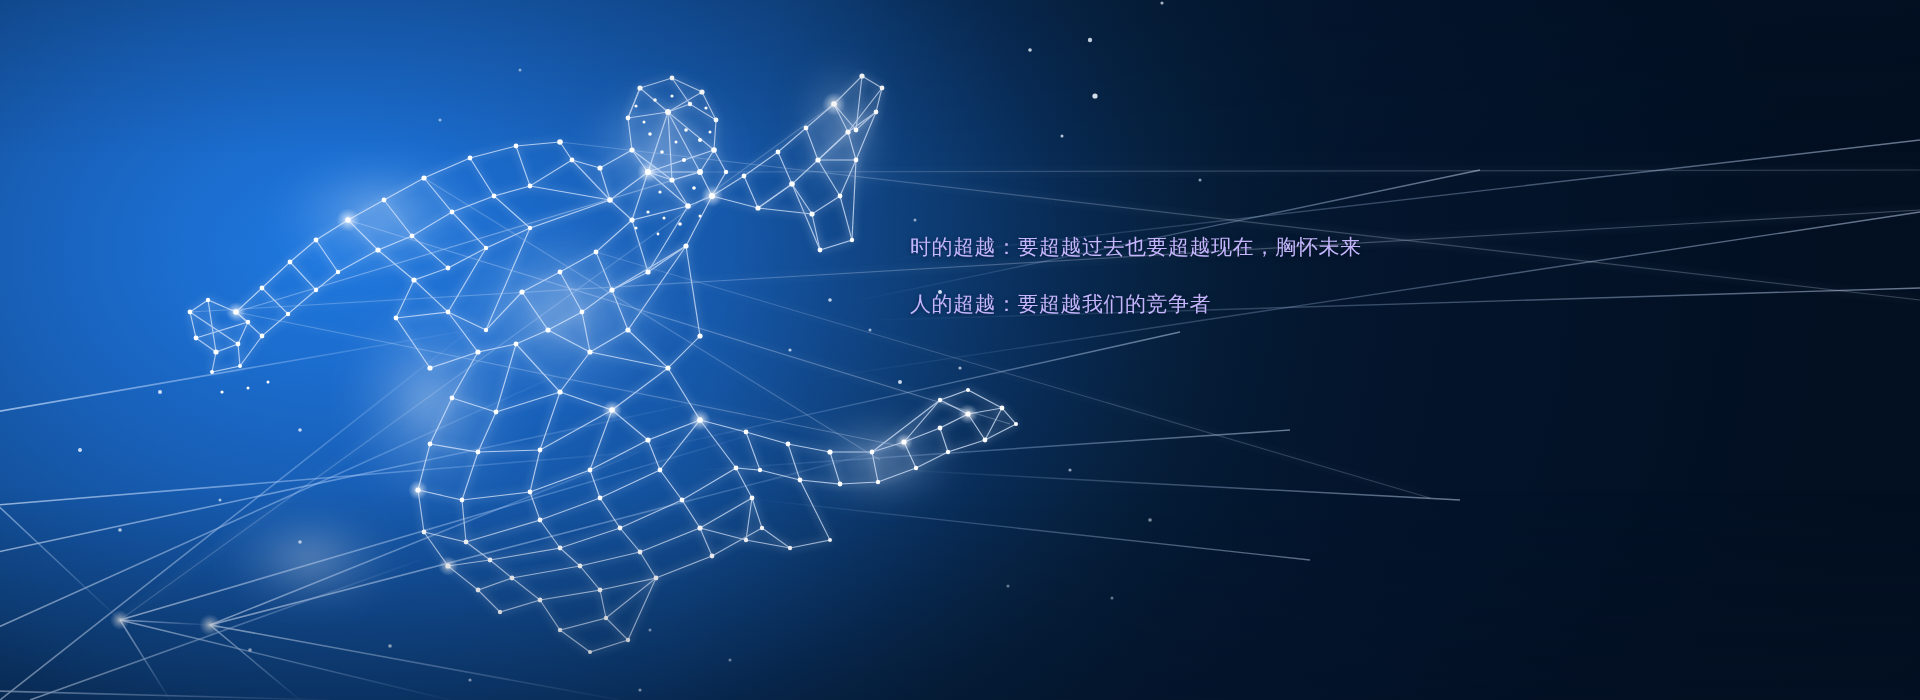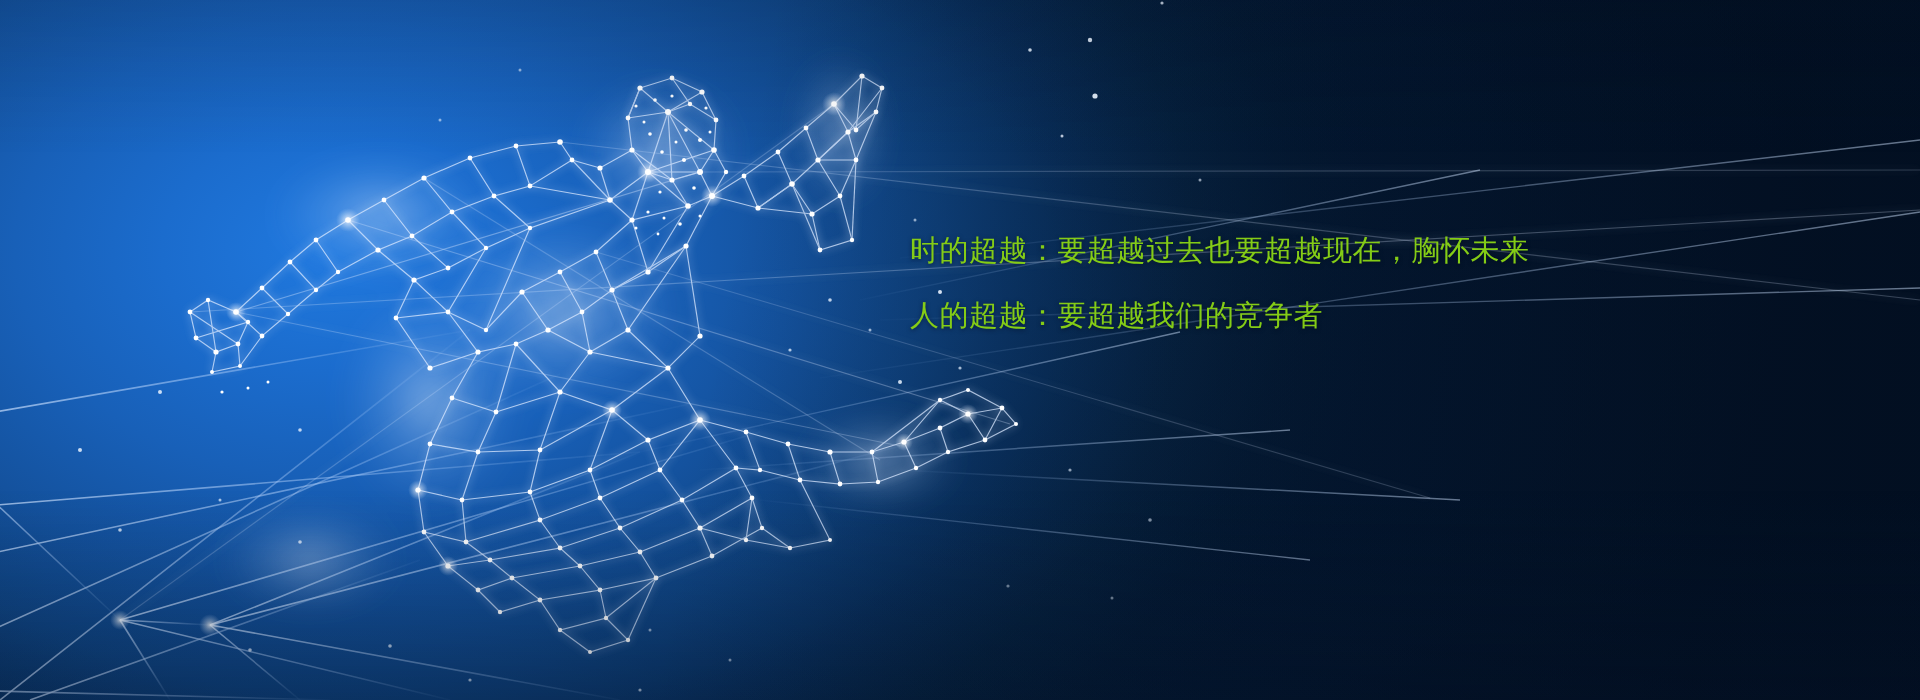--- a/index.html
+++ b/index.html
@@ -68,22 +68,22 @@
     width: 1920px;
     height: 700px;
   }
   .text-block {
     position: absolute;
     left: 910px;
     top: 236px;
     width: 880px;
   }
   .tagline {
-    color: #84cc16;
-    font-size: 29px;
+    color: #c4b5fd;
+    font-size: 21px;
     line-height: 1;
     letter-spacing: 0.5px;
     white-space: nowrap;
     margin: 0 0 36px 0;
     text-shadow: 0 1px 4px rgba(0,10,30,0.55);
   }
   .tagline:last-child { margin-bottom: 4px; }
 </style>
 </head>
 <body>

